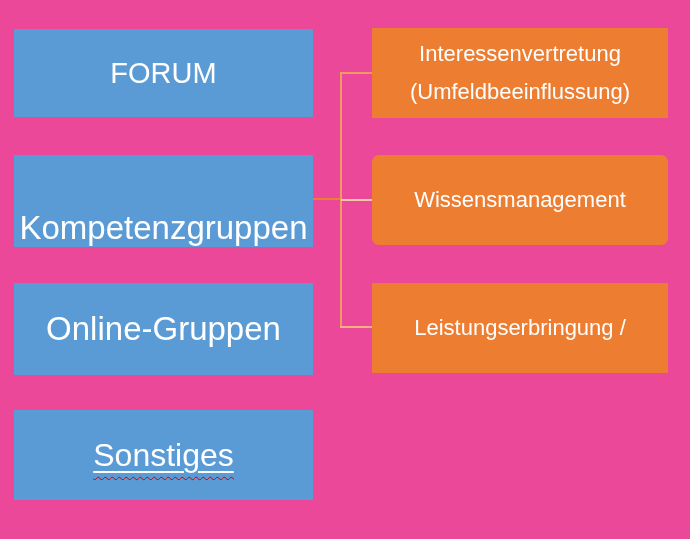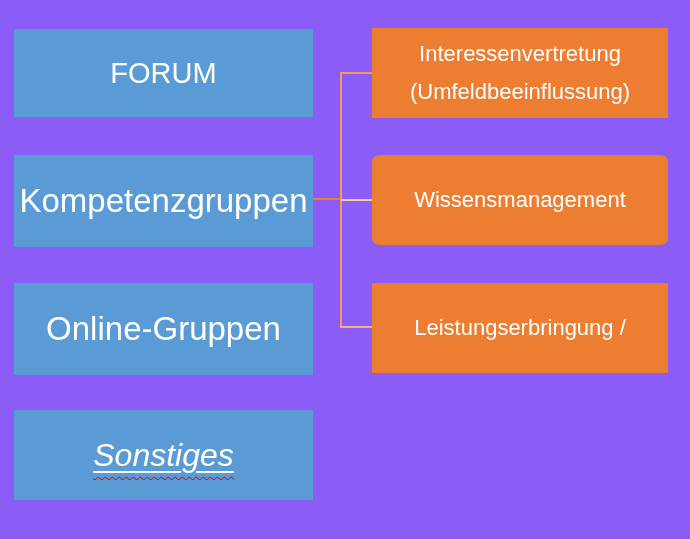--- a/index.html
+++ b/index.html
@@ -4,59 +4,58 @@
 <style>
   html, body {
     margin: 0;
     padding: 0;
     background: #ffffff;
   }
   .canvas {
     position: relative;
     width: 690px;
     height: 539px;
-    background: #8b5cf6;
+    background: #ec4899;
     overflow: hidden;
     font-family: "Liberation Sans", sans-serif;
   }
   .box {
     position: absolute;
     display: flex;
     flex-direction: column;
     align-items: center;
     justify-content: center;
     text-align: center;
     color: #ffffff;
   }
   .box.blue   { background: #5B9BD5; left: 14px; width: 299px; }
   .box.orange { background: #ED7D31; left: 372px; width: 296px; }
 
   .box-forum            { top: 29px;  height: 88px; font-size: 29px; }
-  .box-kompetenzgruppen { top: 155px; height: 92px; font-size: 33px; white-space: nowrap; }
+  .box-kompetenzgruppen { top: 155px; height: 92px; font-size: 33px; white-space: nowrap; justify-content: flex-end; }
   .box-online-gruppen   { top: 283px; height: 92px; font-size: 33px; line-height: 44px; white-space: nowrap; gap: 45px; }
   .box-sonstiges        { top: 410px; height: 90px; font-size: 32px; }
 
   .box-interessen  { top: 28px;  height: 90px; font-size: 22px; line-height: 38px; }
   .box-wissen      { top: 155px; height: 90px; font-size: 22px; border-radius: 7px; }
   .box-leistung    { top: 283px; height: 90px; font-size: 22px; line-height: 38px; }
 
   .seg {
     position: absolute;
   }
   .seg-stub-left     { left: 313px; top: 198px; width: 28px; height: 2px; background: #ED7D31; }
   .seg-spine         { left: 340px; top: 72px;  width: 2px;  height: 256px; background: #F09A5F; }
   .seg-branch-top    { left: 340px; top: 72px;  width: 32px; height: 2px; background: #F09A5F; }
   .seg-branch-middle { left: 341px; top: 199px; width: 31px; height: 2px; background: #F8C9A3; }
   .seg-branch-bottom { left: 340px; top: 326px; width: 32px; height: 2px; background: #F2B183; }
 
   .underline {
     text-decoration: underline;
     text-decoration-thickness: 2px;
     text-underline-offset: 5px;
-    font-style: italic;
   }
   .squiggle {
     text-decoration-line: underline;
     text-decoration-style: wavy;
     text-decoration-color: #CC0000;
     text-decoration-thickness: 1px;
     text-underline-offset: 7px;
   }
   .squiggle-deep {
     text-decoration-line: underline;

